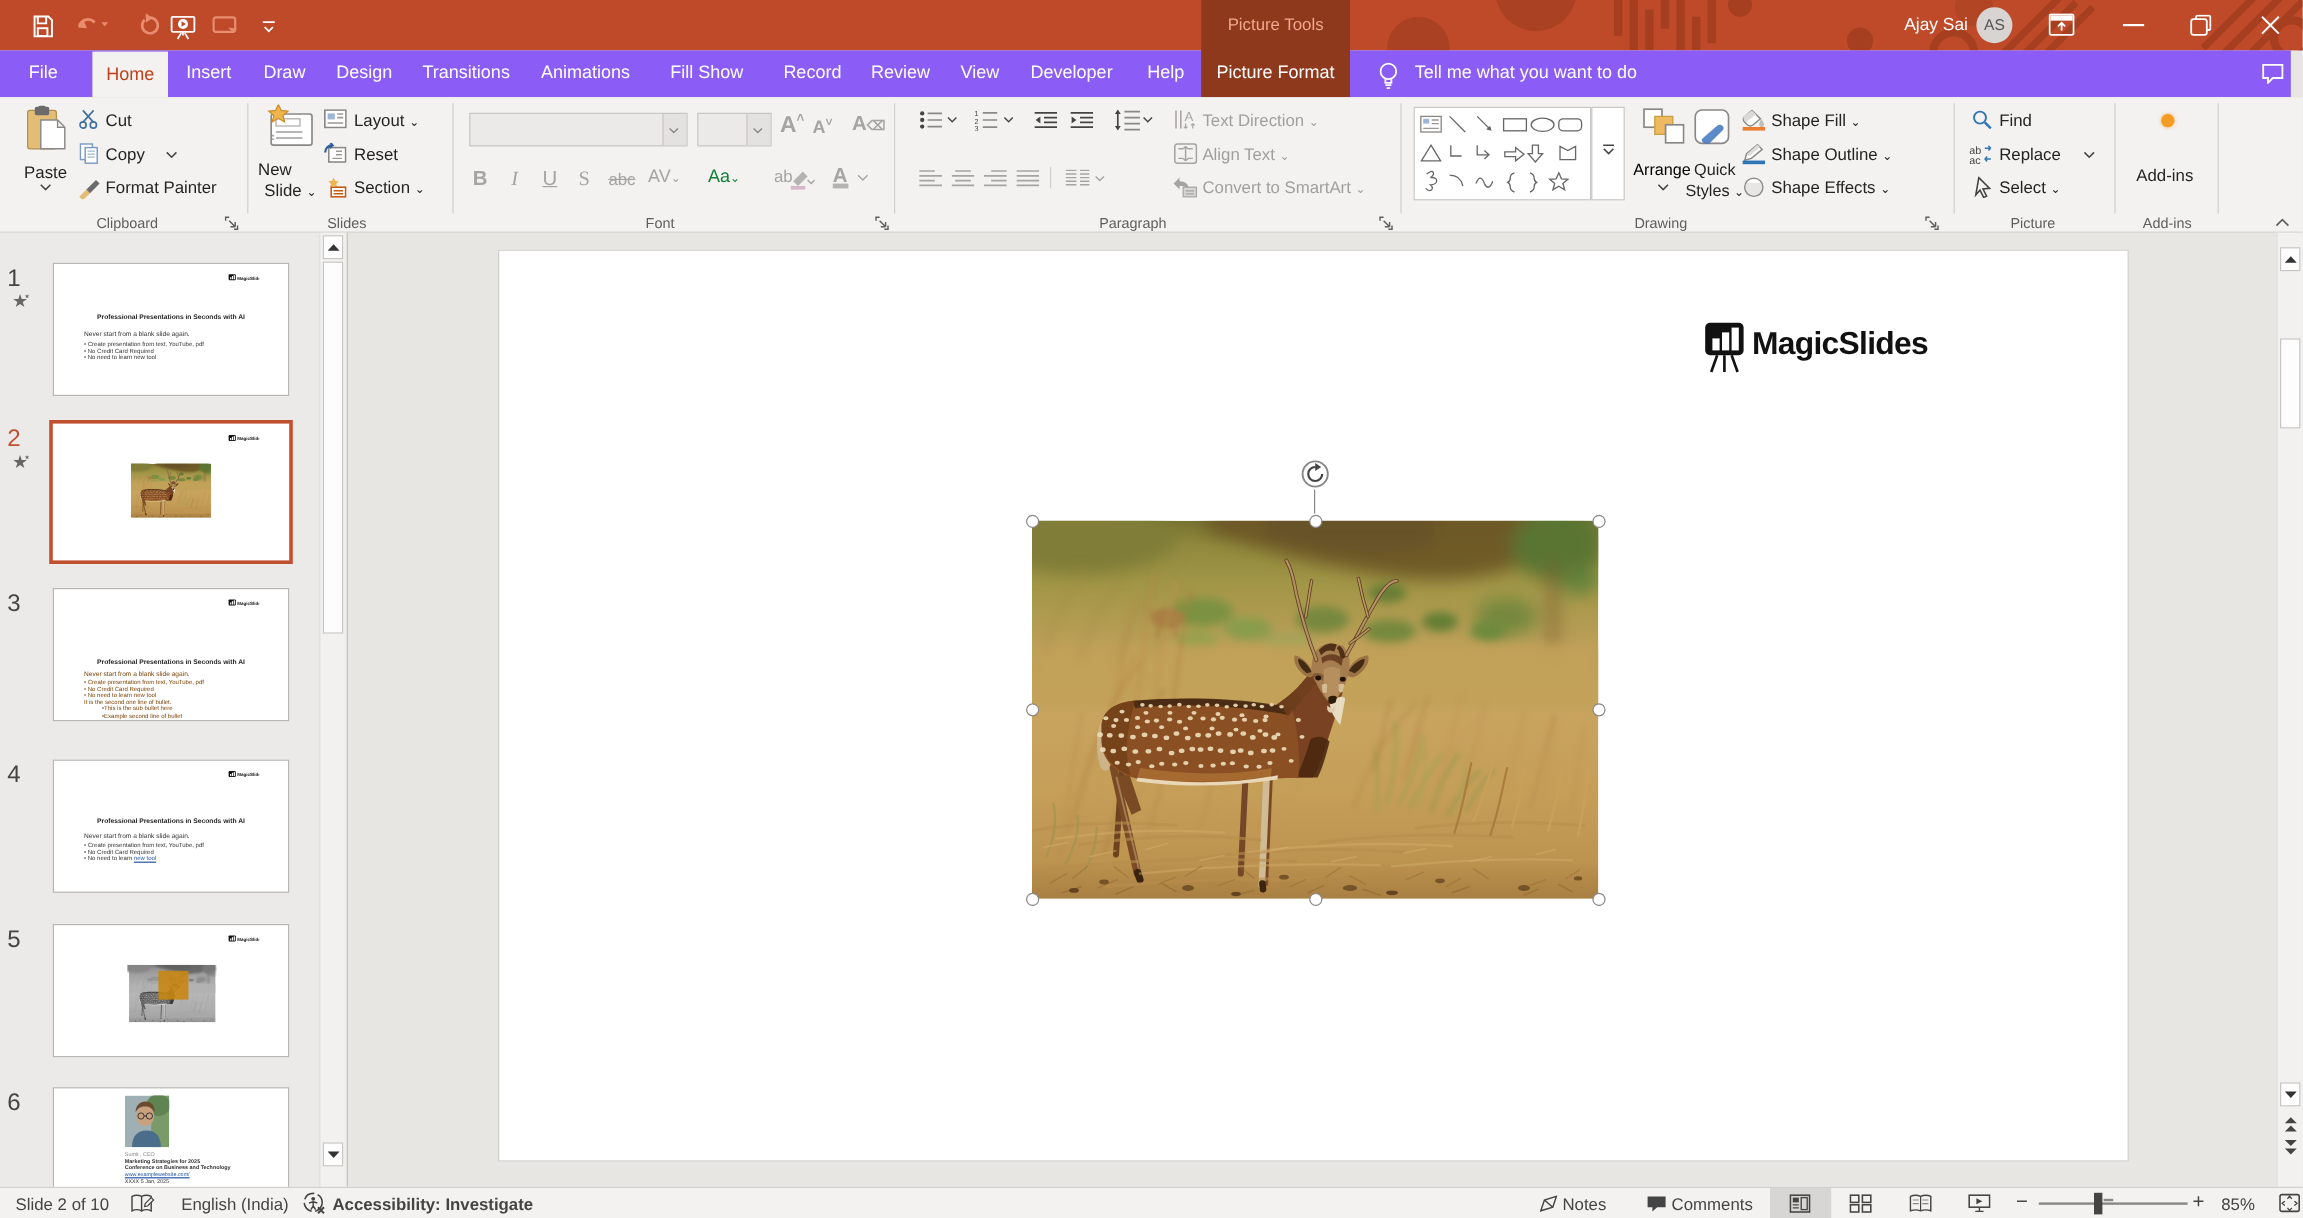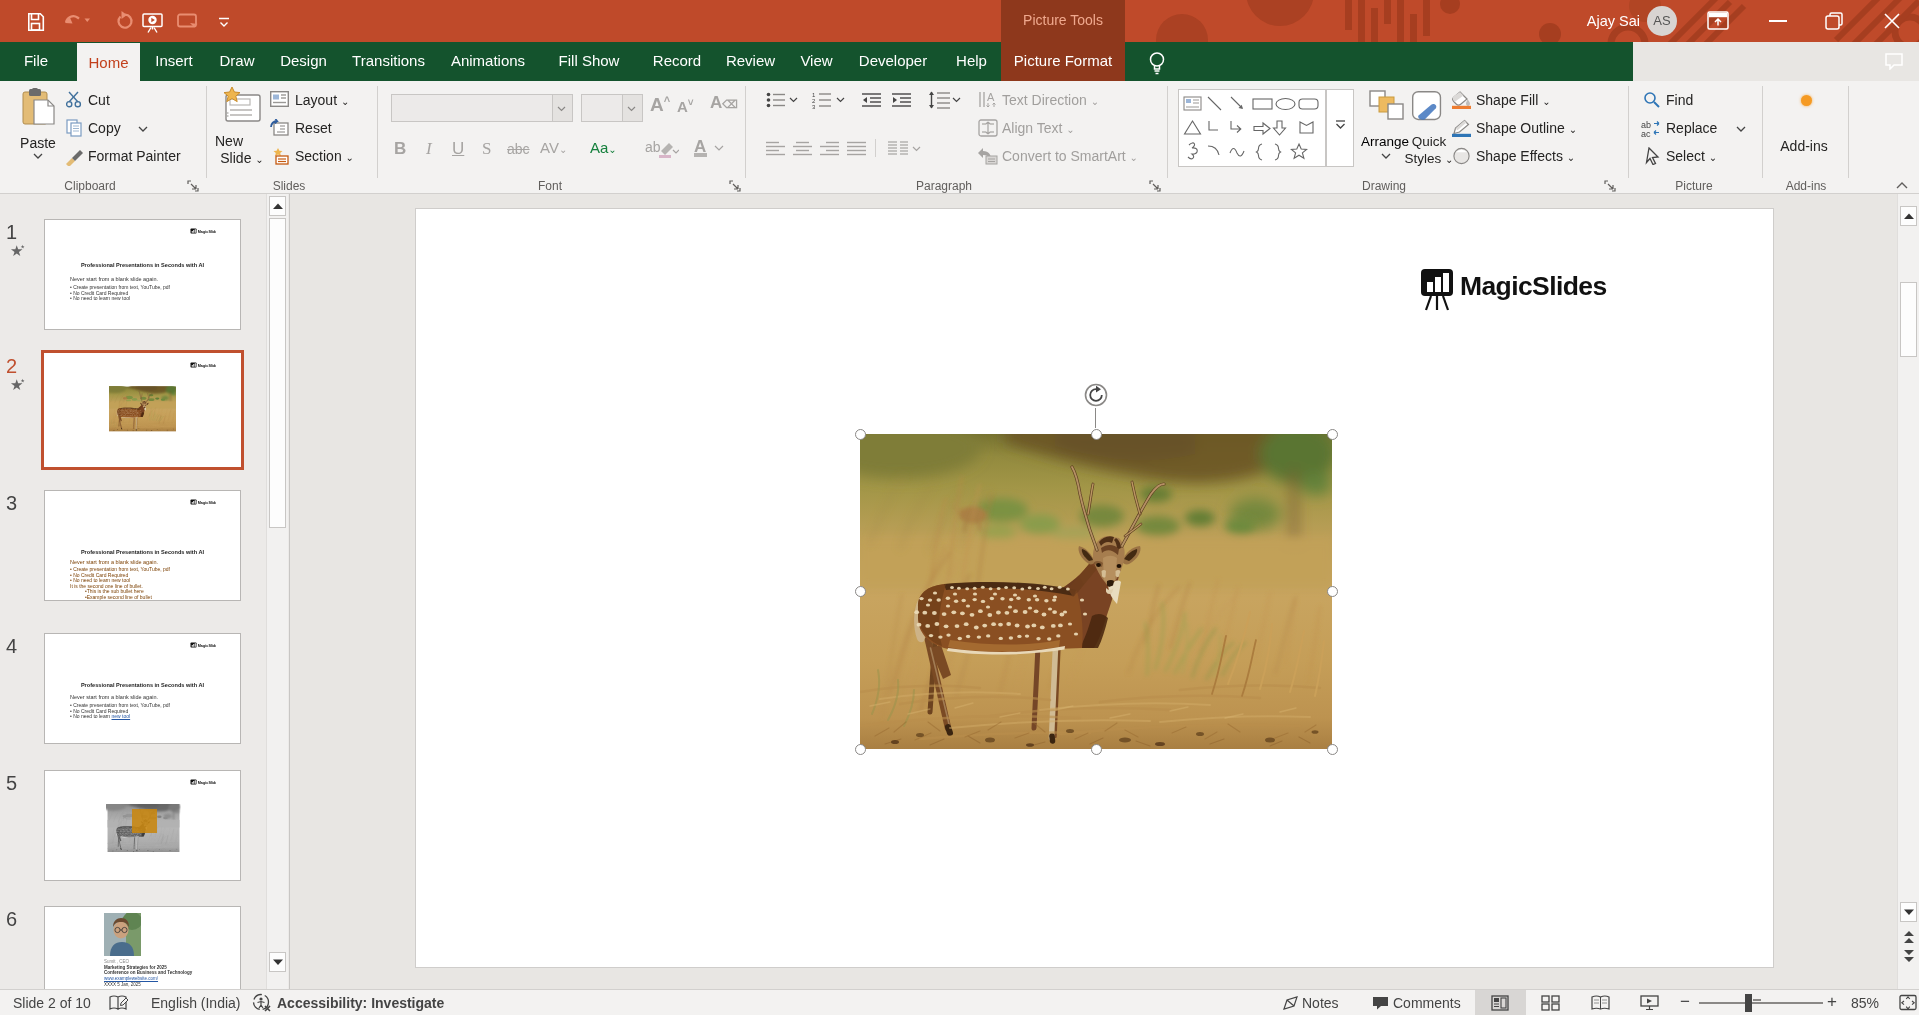--- a/index.html
+++ b/index.html
@@ -1,21 +1,21 @@
 <!DOCTYPE html>
 <html><head>
 <meta charset="utf-8">
 <style>
 * { margin:0; padding:0; box-sizing:border-box; }
 html,body { width:1919px; height:1015px; overflow:hidden; font-family:"Liberation Sans", sans-serif; }
 body { position:relative; background:#e8e6e3; }
 .abs { position:absolute; }
 
 #titlebar { position:absolute; left:0; top:0; width:1919px; height:42px; background:#bf4a2a; overflow:hidden; }
-#tabrow { position:absolute; left:0; top:42px; width:1633px; height:39px; background:#14532d; }
+#tabrow { position:absolute; left:0; top:42px; width:1909px; height:39px; background:#8b5cf6; }
 .tab { position:absolute; top:0; height:39px; line-height:38px; color:#fff; font-size:15px; text-align:center; }
 #ctxgroup { position:absolute; left:1001px; top:0; width:124px; height:81px; background:#8e381c; }
 #ctxlabel { position:absolute; left:0; top:12px; width:124px; text-align:center; color:#f0a98e; font-size:14px; }
 #hometab { position:absolute; left:77px; top:43px; width:63px; height:38px; background:#f3f2f1; color:#c2401c; font-size:15px; text-align:center; line-height:40px; }
 
 #ribbon { position:absolute; left:0; top:81px; width:1919px; height:113px; background:#f3f2f1; border-bottom:1px solid #d2d0ce; }
 .glabel { position:absolute; top:98px; font-size:12px; color:#605e5c; text-align:center; }
 .gsep { position:absolute; top:5px; height:92px; width:1px; background:#d2d0ce; }
 .rtext { font-size:14px; color:#252423; }
 .rtext-dis { font-size:14px; color:#a19f9d; }
@@ -119,20 +119,21 @@
   <div class="tab" style="left:847px;width:92px;">Developer</div>
   <div class="tab" style="left:944px;width:55px;">Help</div>
   <svg class="abs" style="left:1146px;top:9px" width="22" height="24" viewBox="0 0 22 24">
     <g fill="none" stroke="#fff" stroke-width="1.5">
       <circle cx="11" cy="8.5" r="6.5"></circle>
       <path d="M8.5 15 v3 h5 v-3"></path>
       <line x1="8.5" y1="20" x2="13.5" y2="20"></line>
       <line x1="9.5" y1="22.5" x2="12.5" y2="22.5"></line>
     </g>
   </svg>
+  <div class="tab" style="left:1179px;width:230px;text-align:left;font-size:15px;">Tell me what you want to do</div>
   <svg class="abs" style="left:1884px;top:10px" width="20" height="18" viewBox="0 0 20 18">
     <path d="M2 2 h16 v11 h-8 l-4 4 v-4 h-4 z" fill="none" stroke="#fff" stroke-width="1.5"></path>
   </svg>
 </div>
 <div id="ctxgroup">
     <div id="ctxlabel">Picture Tools</div>
     <div style="position:absolute;left:0;top:42px;width:124px;height:39px;line-height:38px;text-align:center;color:#fff;font-size:15px;">Picture Format</div>
   </div>
 <div id="hometab">Home</div>
 <div id="ribbon">
@@ -168,21 +169,21 @@
   </svg>
   <div class="rtext abs" style="left:88px;top:39px;">Copy</div>
   <svg class="abs" style="left:138px;top:45px" width="10" height="6">
       <path d="M1 1 l4 4 l4 -4" fill="none" stroke="#444" stroke-width="1.3"></path>
     </svg>
   <svg class="abs" style="left:64px;top:67px" width="20" height="18" viewBox="0 0 20 18">
     <path d="M2 16 l6 -6 l3 3 l-6 6 z" fill="#e3bc76"></path>
     <path d="M8 10 l8 -8 l3 3 l-8 8 z" fill="#6b6b6b"></path>
   </svg>
   <div class="rtext abs" style="left:88px;top:67px;">Format Painter</div>
-  <div class="glabel" style="left:40px;width:100px;">Clipboard</div>
+  <div class="glabel" style="left:56px;width:100px;">Clipboard</div>
   <svg class="abs" style="left:187px;top:99px" width="12" height="12" viewBox="0 0 12 12">
       <g stroke="#605e5c" stroke-width="1.2" fill="none">
         <path d="M1 4 v-3 h3 M11 8 v3 h-3"></path>
         <path d="M4 4 l5 5 M9 9 h-4 M9 9 v-4"></path>
       </g>
     </svg>
   <div class="gsep" style="left:206px;"></div>
   
   <svg class="abs" style="left:222px;top:6px" width="40" height="42" viewBox="0 0 40 42">
     <rect x="4" y="8" width="34" height="26" rx="2" fill="#fff" stroke="#8a8886" stroke-width="1.4"></rect>

